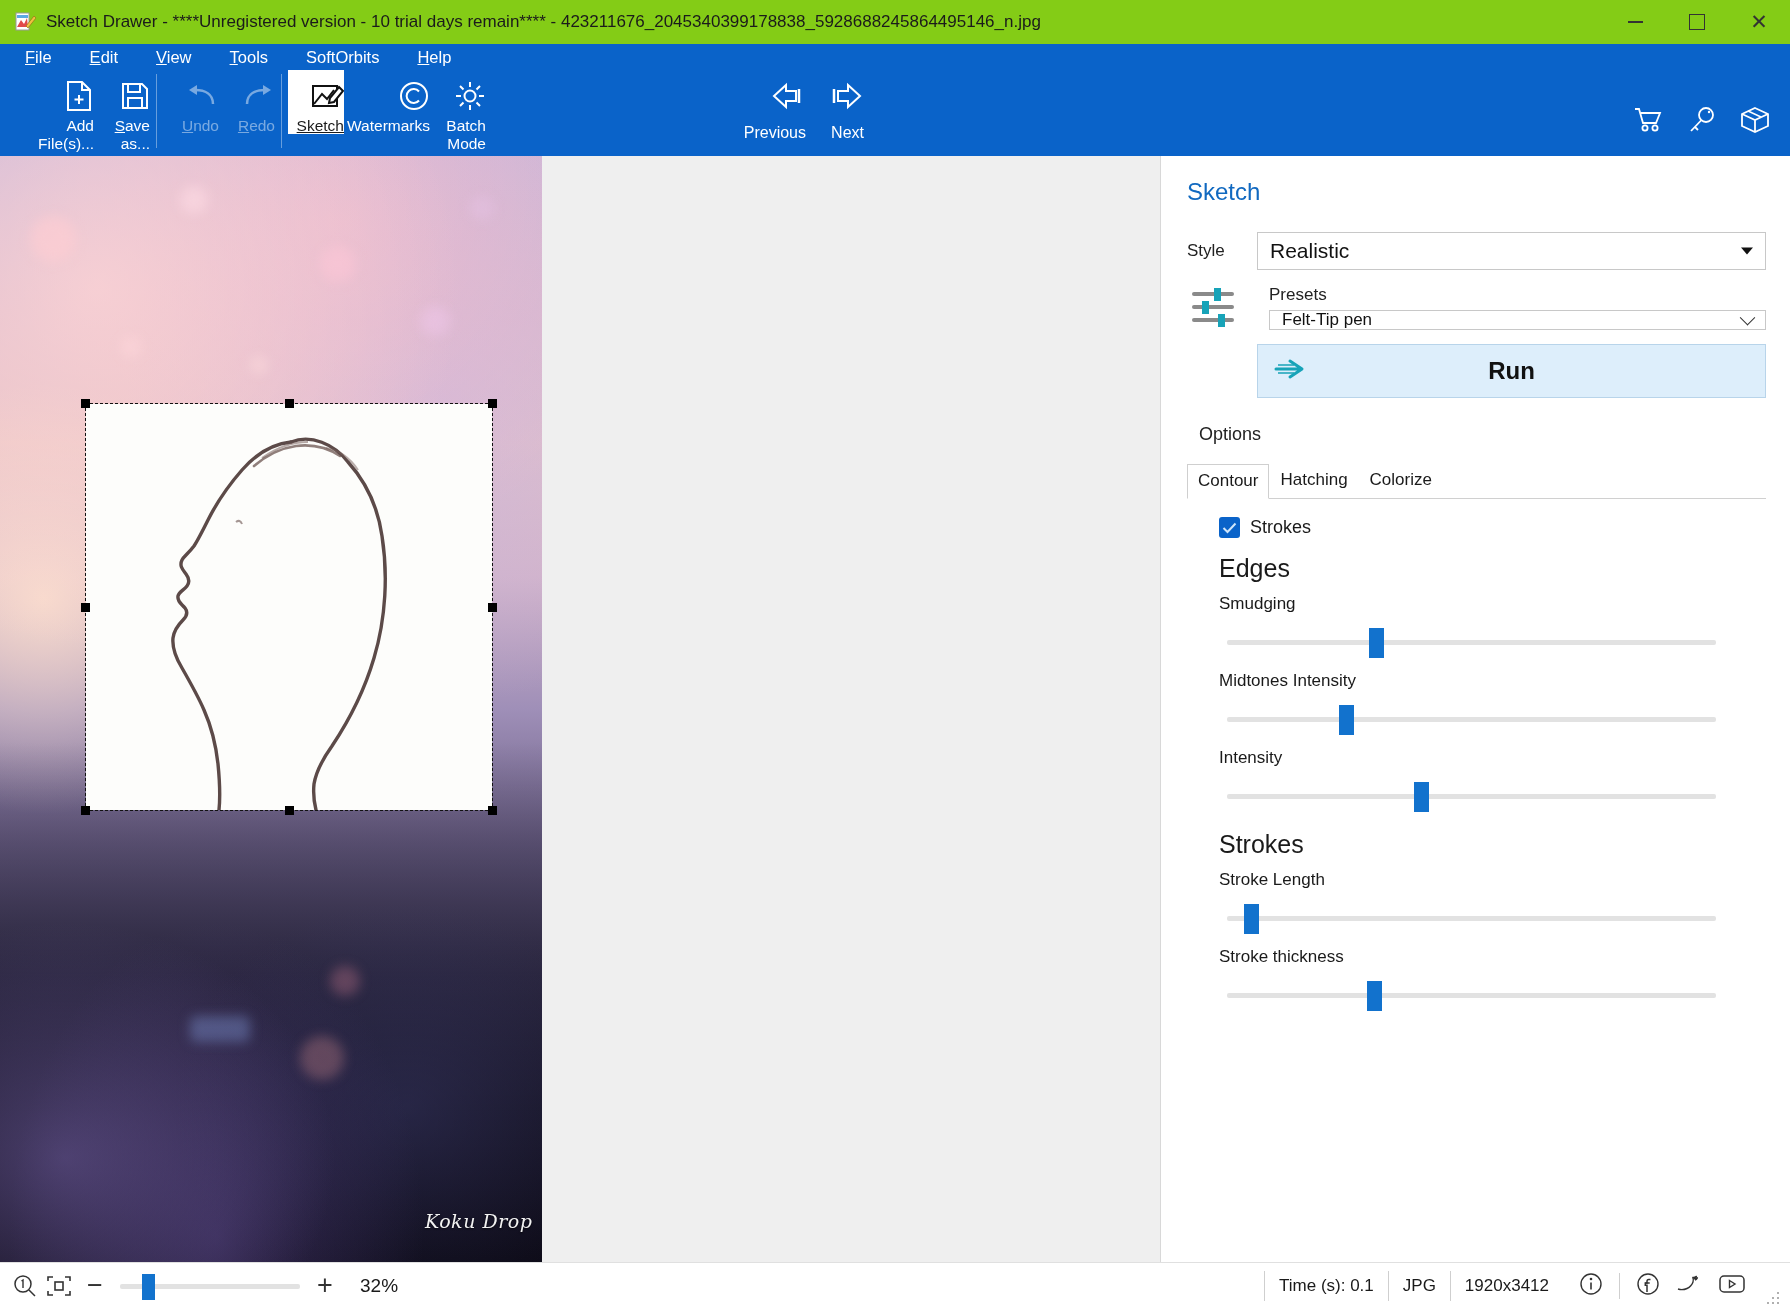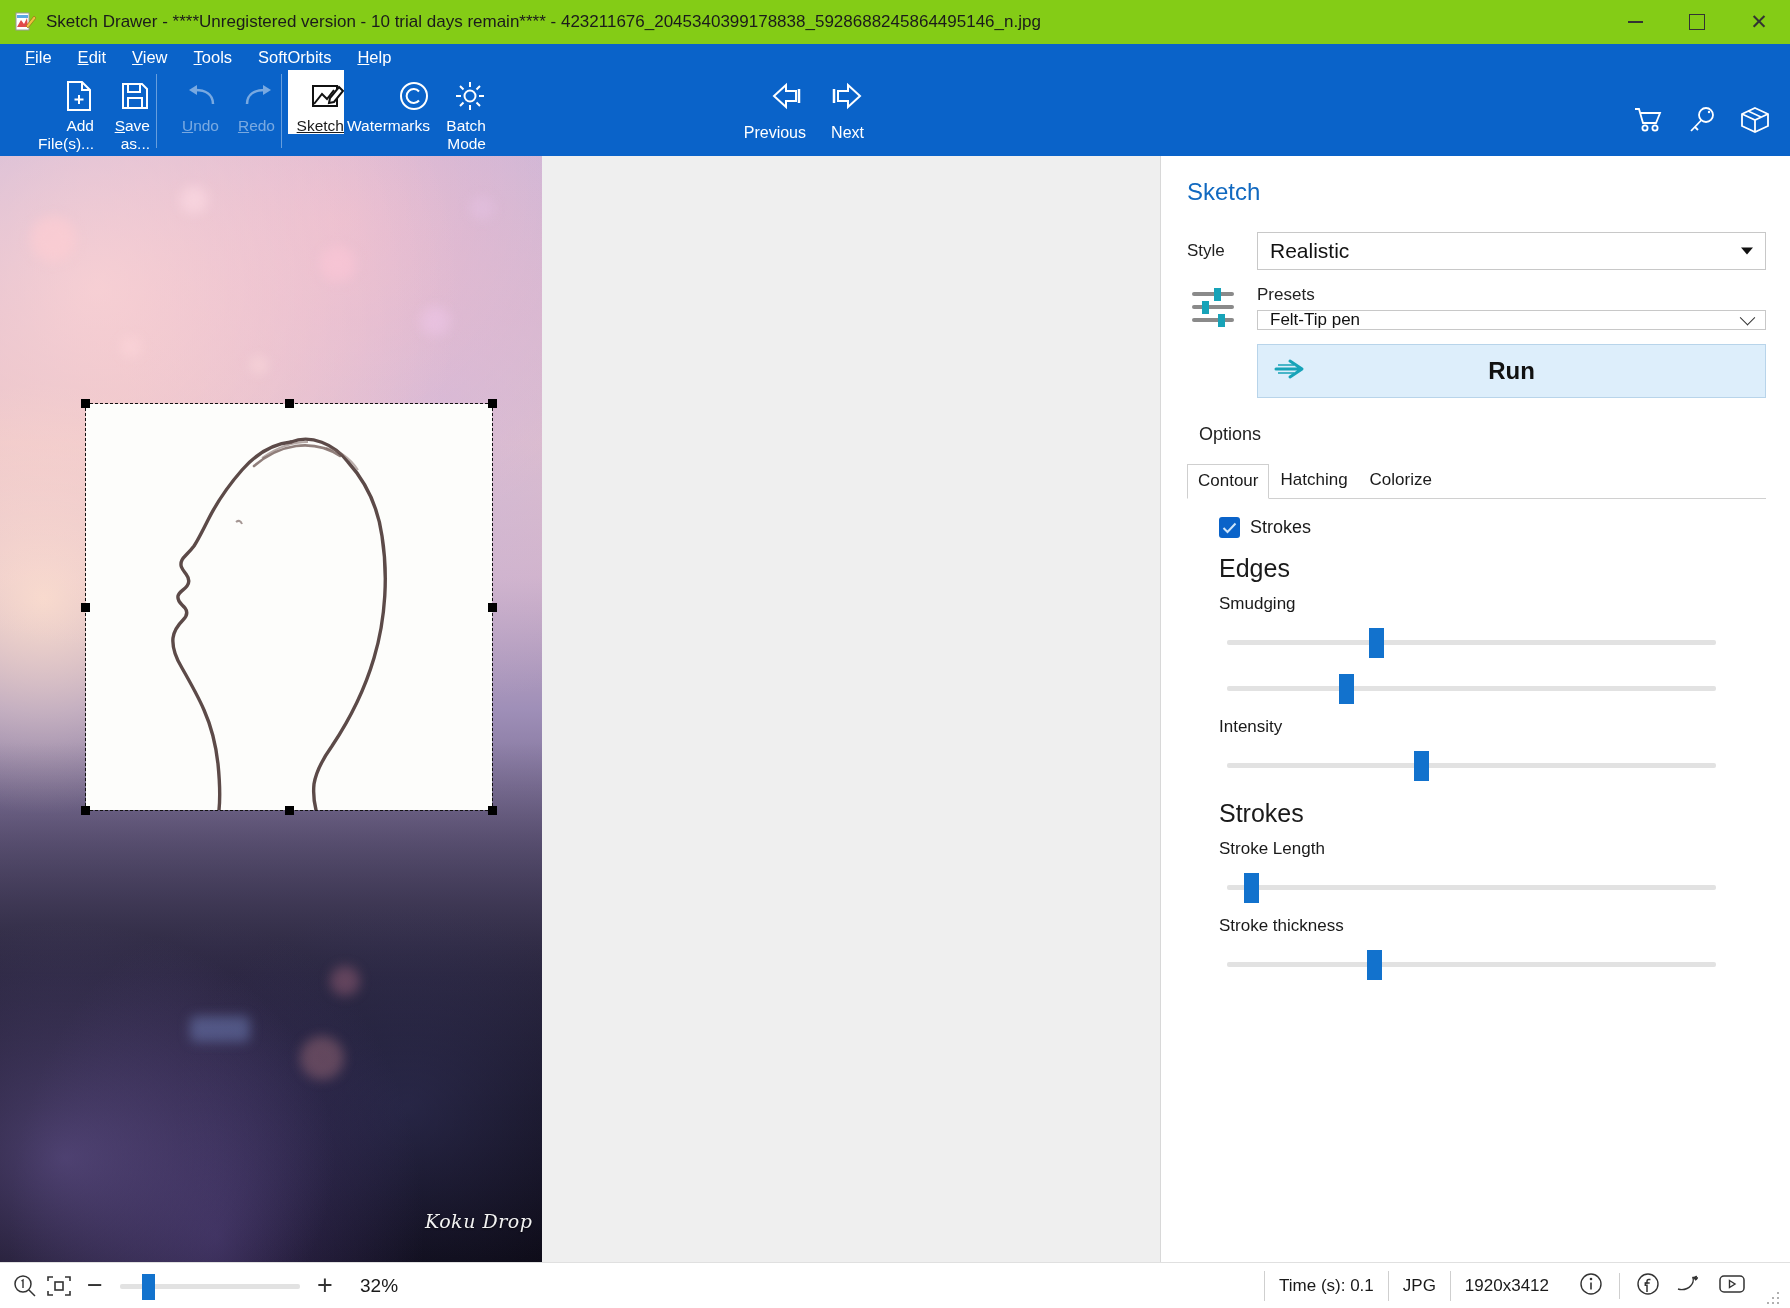--- a/index.html
+++ b/index.html
@@ -50,21 +50,21 @@
     height: 112px;
     background: #0a63c9;
     position: relative;
     color: #ffffff;
   }
   .menubar {
     height: 26px;
     display: flex;
     align-items: center;
     padding-left: 14px;
-    gap: 4px;
+    gap: 16px;
   }
   .menubar .mi {
     font-size: 16.5px;
     color: #ffffff;
     padding: 0 11px;
     line-height: 20px;
     white-space: nowrap;
   }
   .menubar .mi u { text-decoration: underline; }
 
@@ -178,21 +178,21 @@
   .combo {
     flex: 1; height: 38px; border: 1px solid #c8c8c8; background: #fff;
     display: flex; align-items: center; padding: 0 12px;
     font-size: 21px; color: #111; position: relative;
   }
   .combo .arrow {
     position: absolute; right: 12px; top: 50%; transform: translateY(-50%);
     width: 0; height: 0; border-left: 6px solid transparent; border-right: 6px solid transparent;
     border-top: 7px solid #111;
   }
-  .presets-wrap { display: flex; align-items: flex-end; gap: 18px; margin-top: 14px; }
+  .presets-wrap { display: flex; align-items: flex-end; gap: 30px; margin-top: 14px; }
   .sliders-icon { width: 52px; height: 46px; display: flex; align-items: center; justify-content: center; }
   .presets-col { flex: 1; }
   .presets-lbl { font-size: 17px; color: #222; margin-bottom: 5px; }
   .combo2 {
     height: 20px; border: 1px solid #c8c8c8; background: #fff;
     display: flex; align-items: center; padding: 0 12px;
     font-size: 17px; color: #111; position: relative;
   }
   .combo2 .chev {
     position: absolute; right: 12px; top: 50%;
@@ -553,20 +553,21 @@
       </div>
 
       <div class="sec-head">Edges</div>
 
       <div class="ctl-lbl">Smudging</div>
       <div class="slider">
         <div class="track"></div>
         <div class="thumb" style="left:150px;"></div>
       </div>
 
+      <div class="ctl-lbl">Midtones Intensity</div>
       <div class="slider">
         <div class="track"></div>
         <div class="thumb" style="left:120px;"></div>
       </div>
 
       <div class="ctl-lbl">Intensity</div>
       <div class="slider">
         <div class="track"></div>
         <div class="thumb" style="left:195px;"></div>
       </div>

